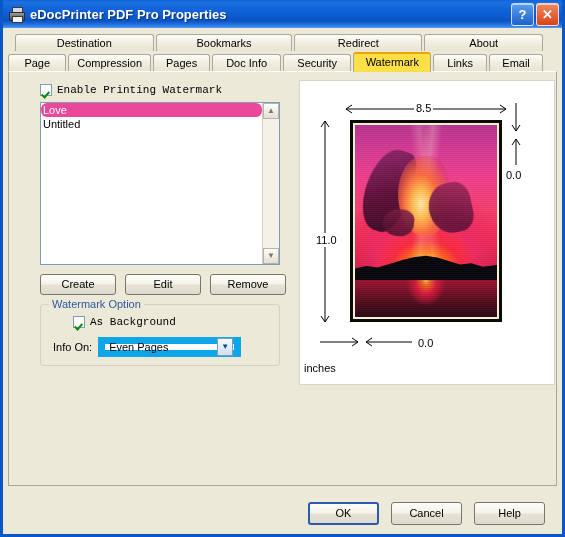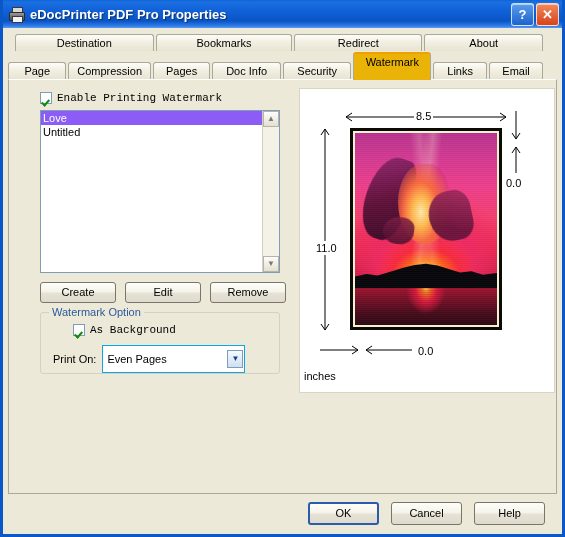--- a/index.html
+++ b/index.html
@@ -71,23 +71,23 @@
     border-bottom:none;
     border-radius:3px 3px 0 0;
     text-align:center;
     color:#000;font-size:11px;
     box-sizing:border-box;
     padding:0 4px;
     white-space:nowrap;
     cursor:default;
   }
   .tab.active{
-    background:#eab308;
+    background:#fde047;
     border-top:2px solid #f0a000;
-    height:28px;line-height:17px;
+    height:20px;line-height:17px;
     border-left:1px solid #aca899;
     border-right:1px solid #aca899;
     position:relative;z-index:5;
     margin-bottom:-1px;
   }
   
   .tabpage{
     margin:0 5px 0 5px;
     height:415px;
     background:#ece9d8;
@@ -108,21 +108,21 @@
     transform:rotate(42deg);
   }
   .enable-row{position:absolute;left:31px;top:12px;}
   .listbox{
     position:absolute;left:31px;top:30px;width:240px;height:163px;
     background:#fff;border:1px solid #7f9db9;box-sizing:border-box;
     display:flex;
   }
   .lb-items{flex:1 1 auto;padding:0;overflow:hidden;}
   .lb-item{height:14px;line-height:14px;padding:0 2px;font-size:11px;color:#000;cursor:default;}
-  .lb-item.sel{background:#8b5cf6;color:#fff;}
+  .lb-item.sel{background:#ec4899;color:#fff;border-radius:6px;}
   .lb-scroll{
     width:16px;background:#f1efe2;border-left:1px solid #d4d0c8;
     display:flex;flex-direction:column;justify-content:space-between;flex:0 0 auto;
   }
   .sb-arrow{
     height:16px;background:linear-gradient(180deg,#fdfdfb,#e3e0d2);
     border:1px solid #b8b4a5;box-sizing:border-box;
     display:flex;align-items:center;justify-content:center;cursor:default;
   }
   .sb-arrow span{font-size:8px;color:#7c7a6e;line-height:1;}
@@ -140,21 +140,21 @@
     border:1px solid #d4d0c4;border-radius:3px;box-sizing:border-box;
   }
   .group-title{
     position:absolute;left:8px;top:-7px;background:#ece9d8;
     padding:0 3px;color:#2b5a9b;font-size:11px;
   }
   .as-bg{position:absolute;left:24px;top:11px;padding-left:8px;}
   .printon{position:absolute;left:12px;top:32px;display:flex;align-items:center;gap:6px;}
   .printon-label{font-size:11px;color:#000;}
   .combo{
-    width:143px;height:28px;background:#fff;border:1px solid #0ea5e9;
+    width:143px;height:20px;background:#fff;border:7px solid #0ea5e9;
     box-sizing:border-box;display:flex;align-items:center;
     font-size:11px;padding-left:4px;cursor:default;position:relative;
   }
   .combo-val{flex:1 1 auto;}
   .combo-btn{
     width:16px;height:18px;margin-right:1px;
     background:linear-gradient(180deg,#f4faff,#cfe0f2);
     border:1px solid #7f9db9;box-sizing:border-box;
     display:flex;align-items:center;justify-content:center;flex:0 0 auto;
   }
@@ -303,21 +303,21 @@
       <div class="btn">Remove</div>
     </div>
 
     <div class="group">
       <div class="group-title">Watermark Option</div>
       <div class="chk as-bg">
         <div class="box checked"></div>
         <span>As Background</span>
       </div>
       <div class="printon">
-        <span class="printon-label">Print On:</span>
+        <span class="printon-label">Info On:</span>
         <div class="combo">
           <span class="combo-val">Even Pages</span>
           <div class="combo-btn">
               <span>▼</span>
             </div>
         </div>
       </div>
     </div>
 
     <div class="preview">

